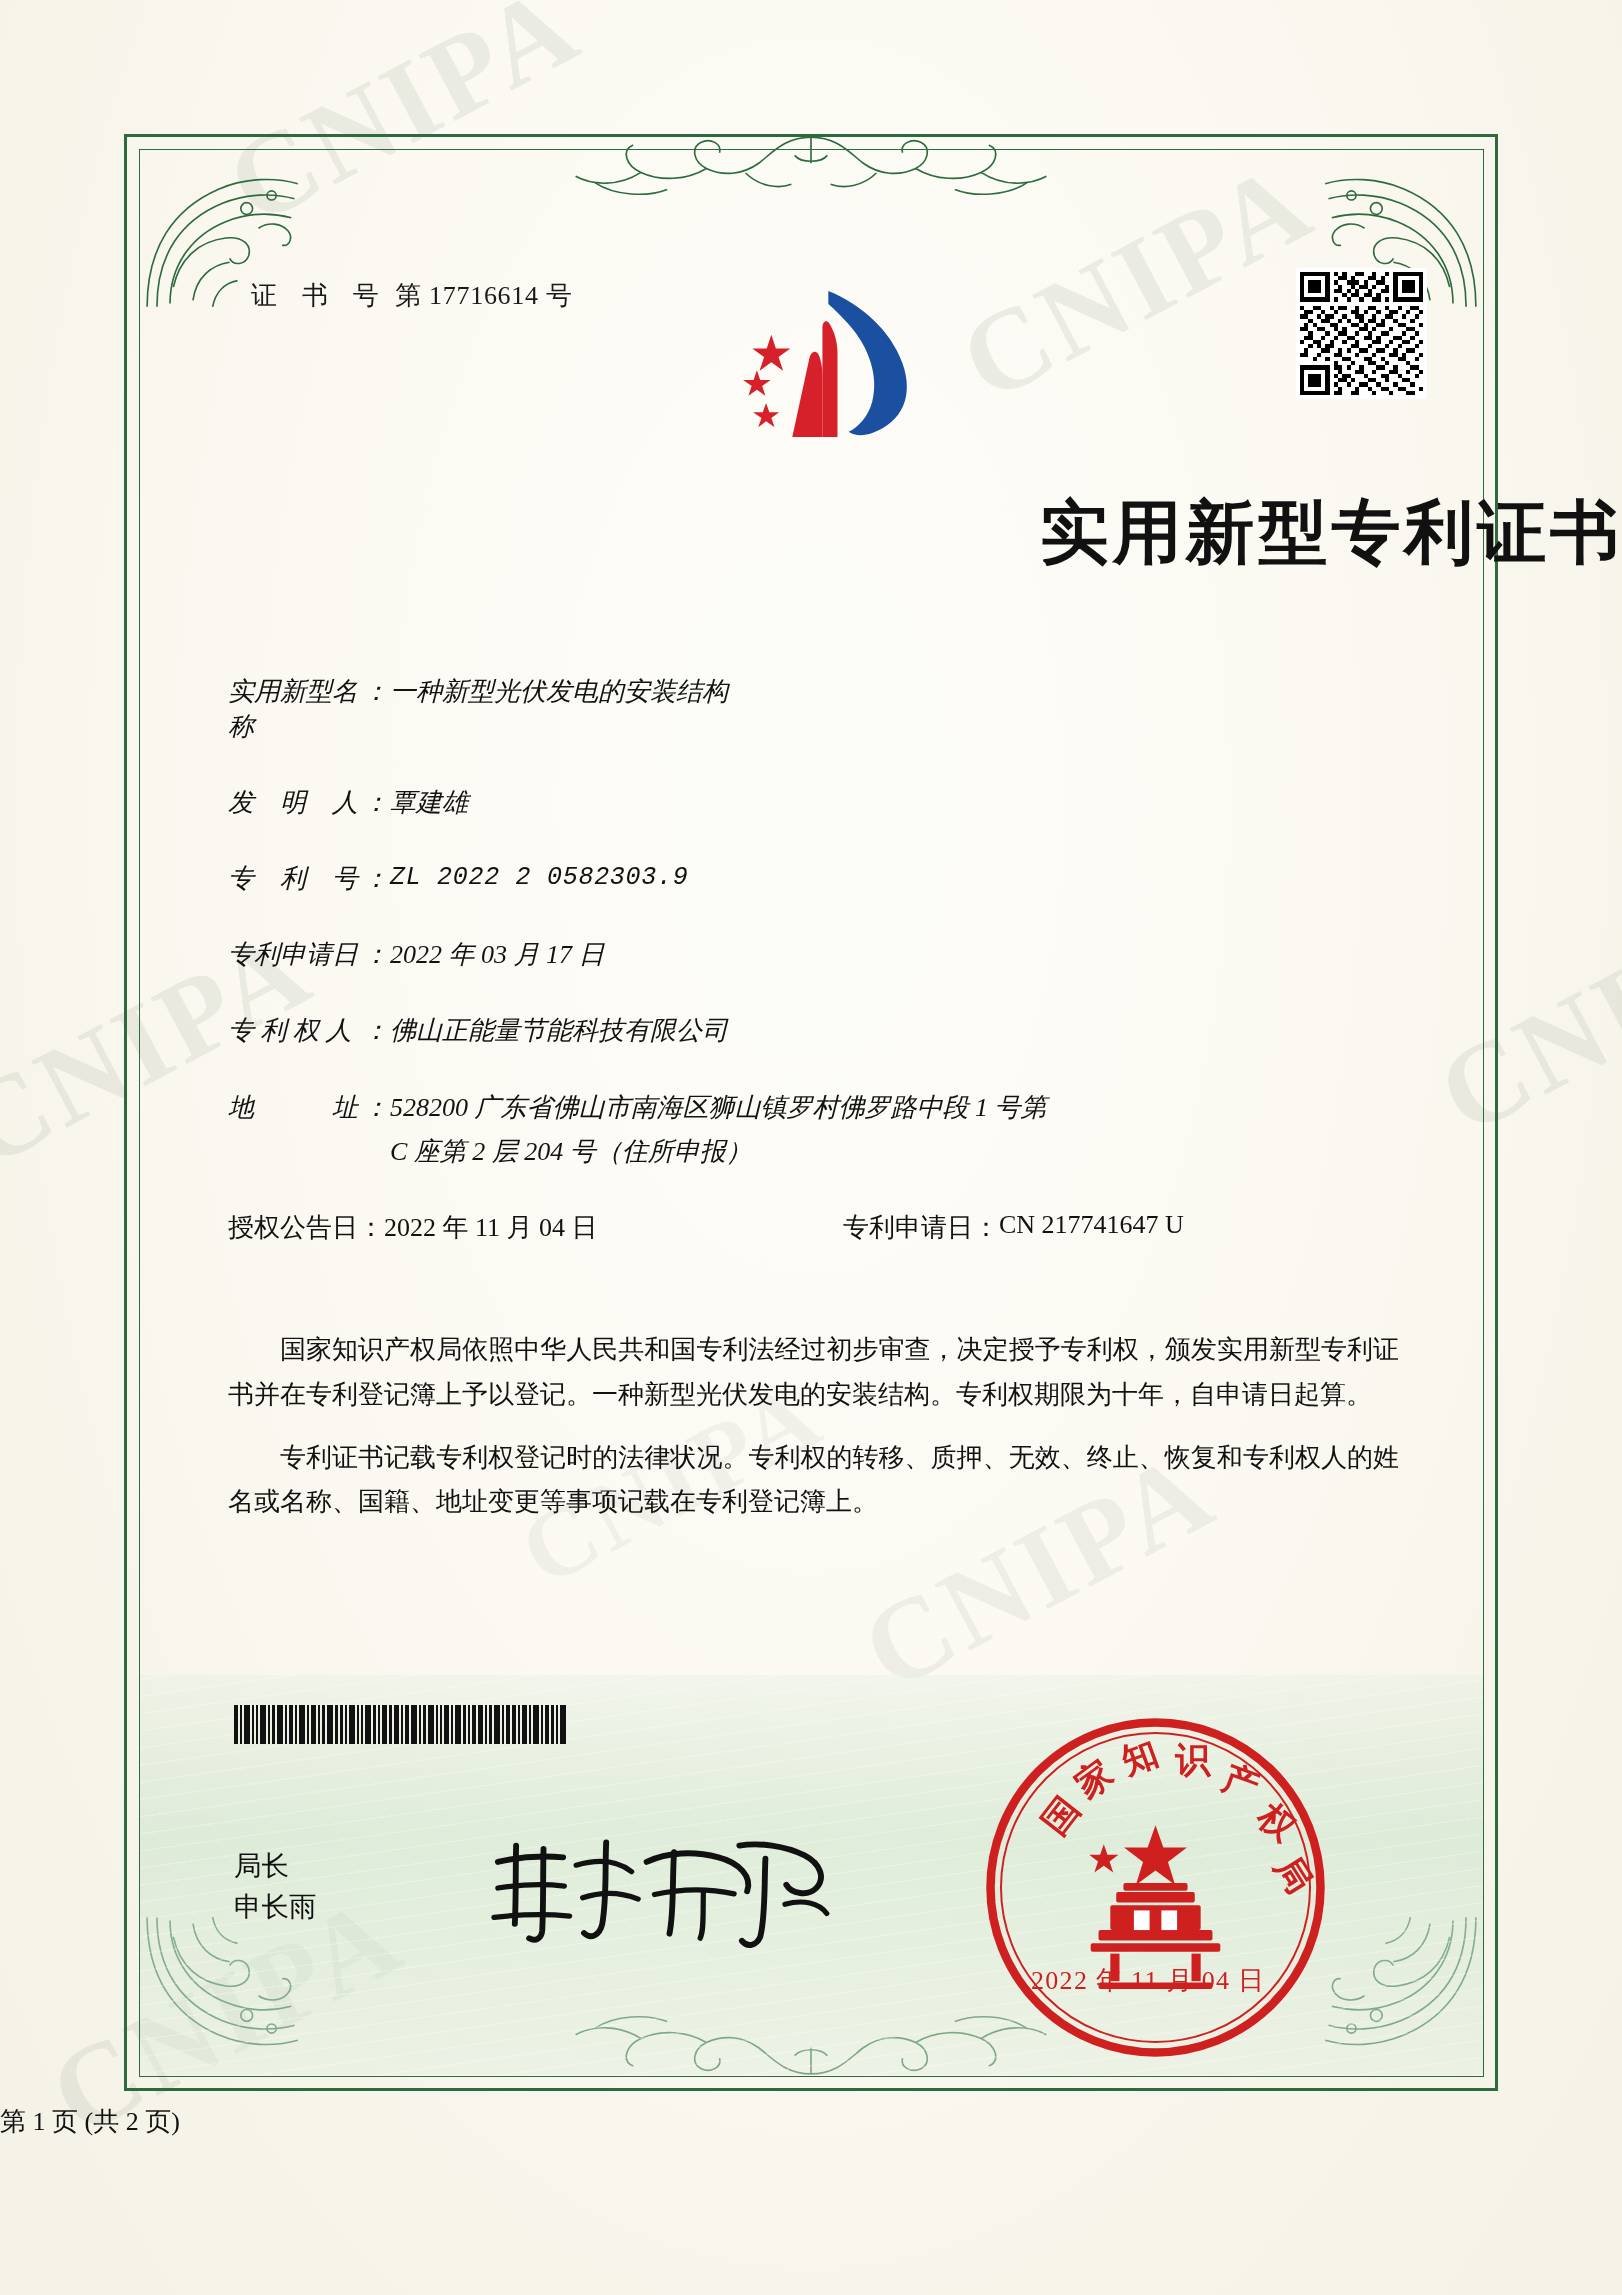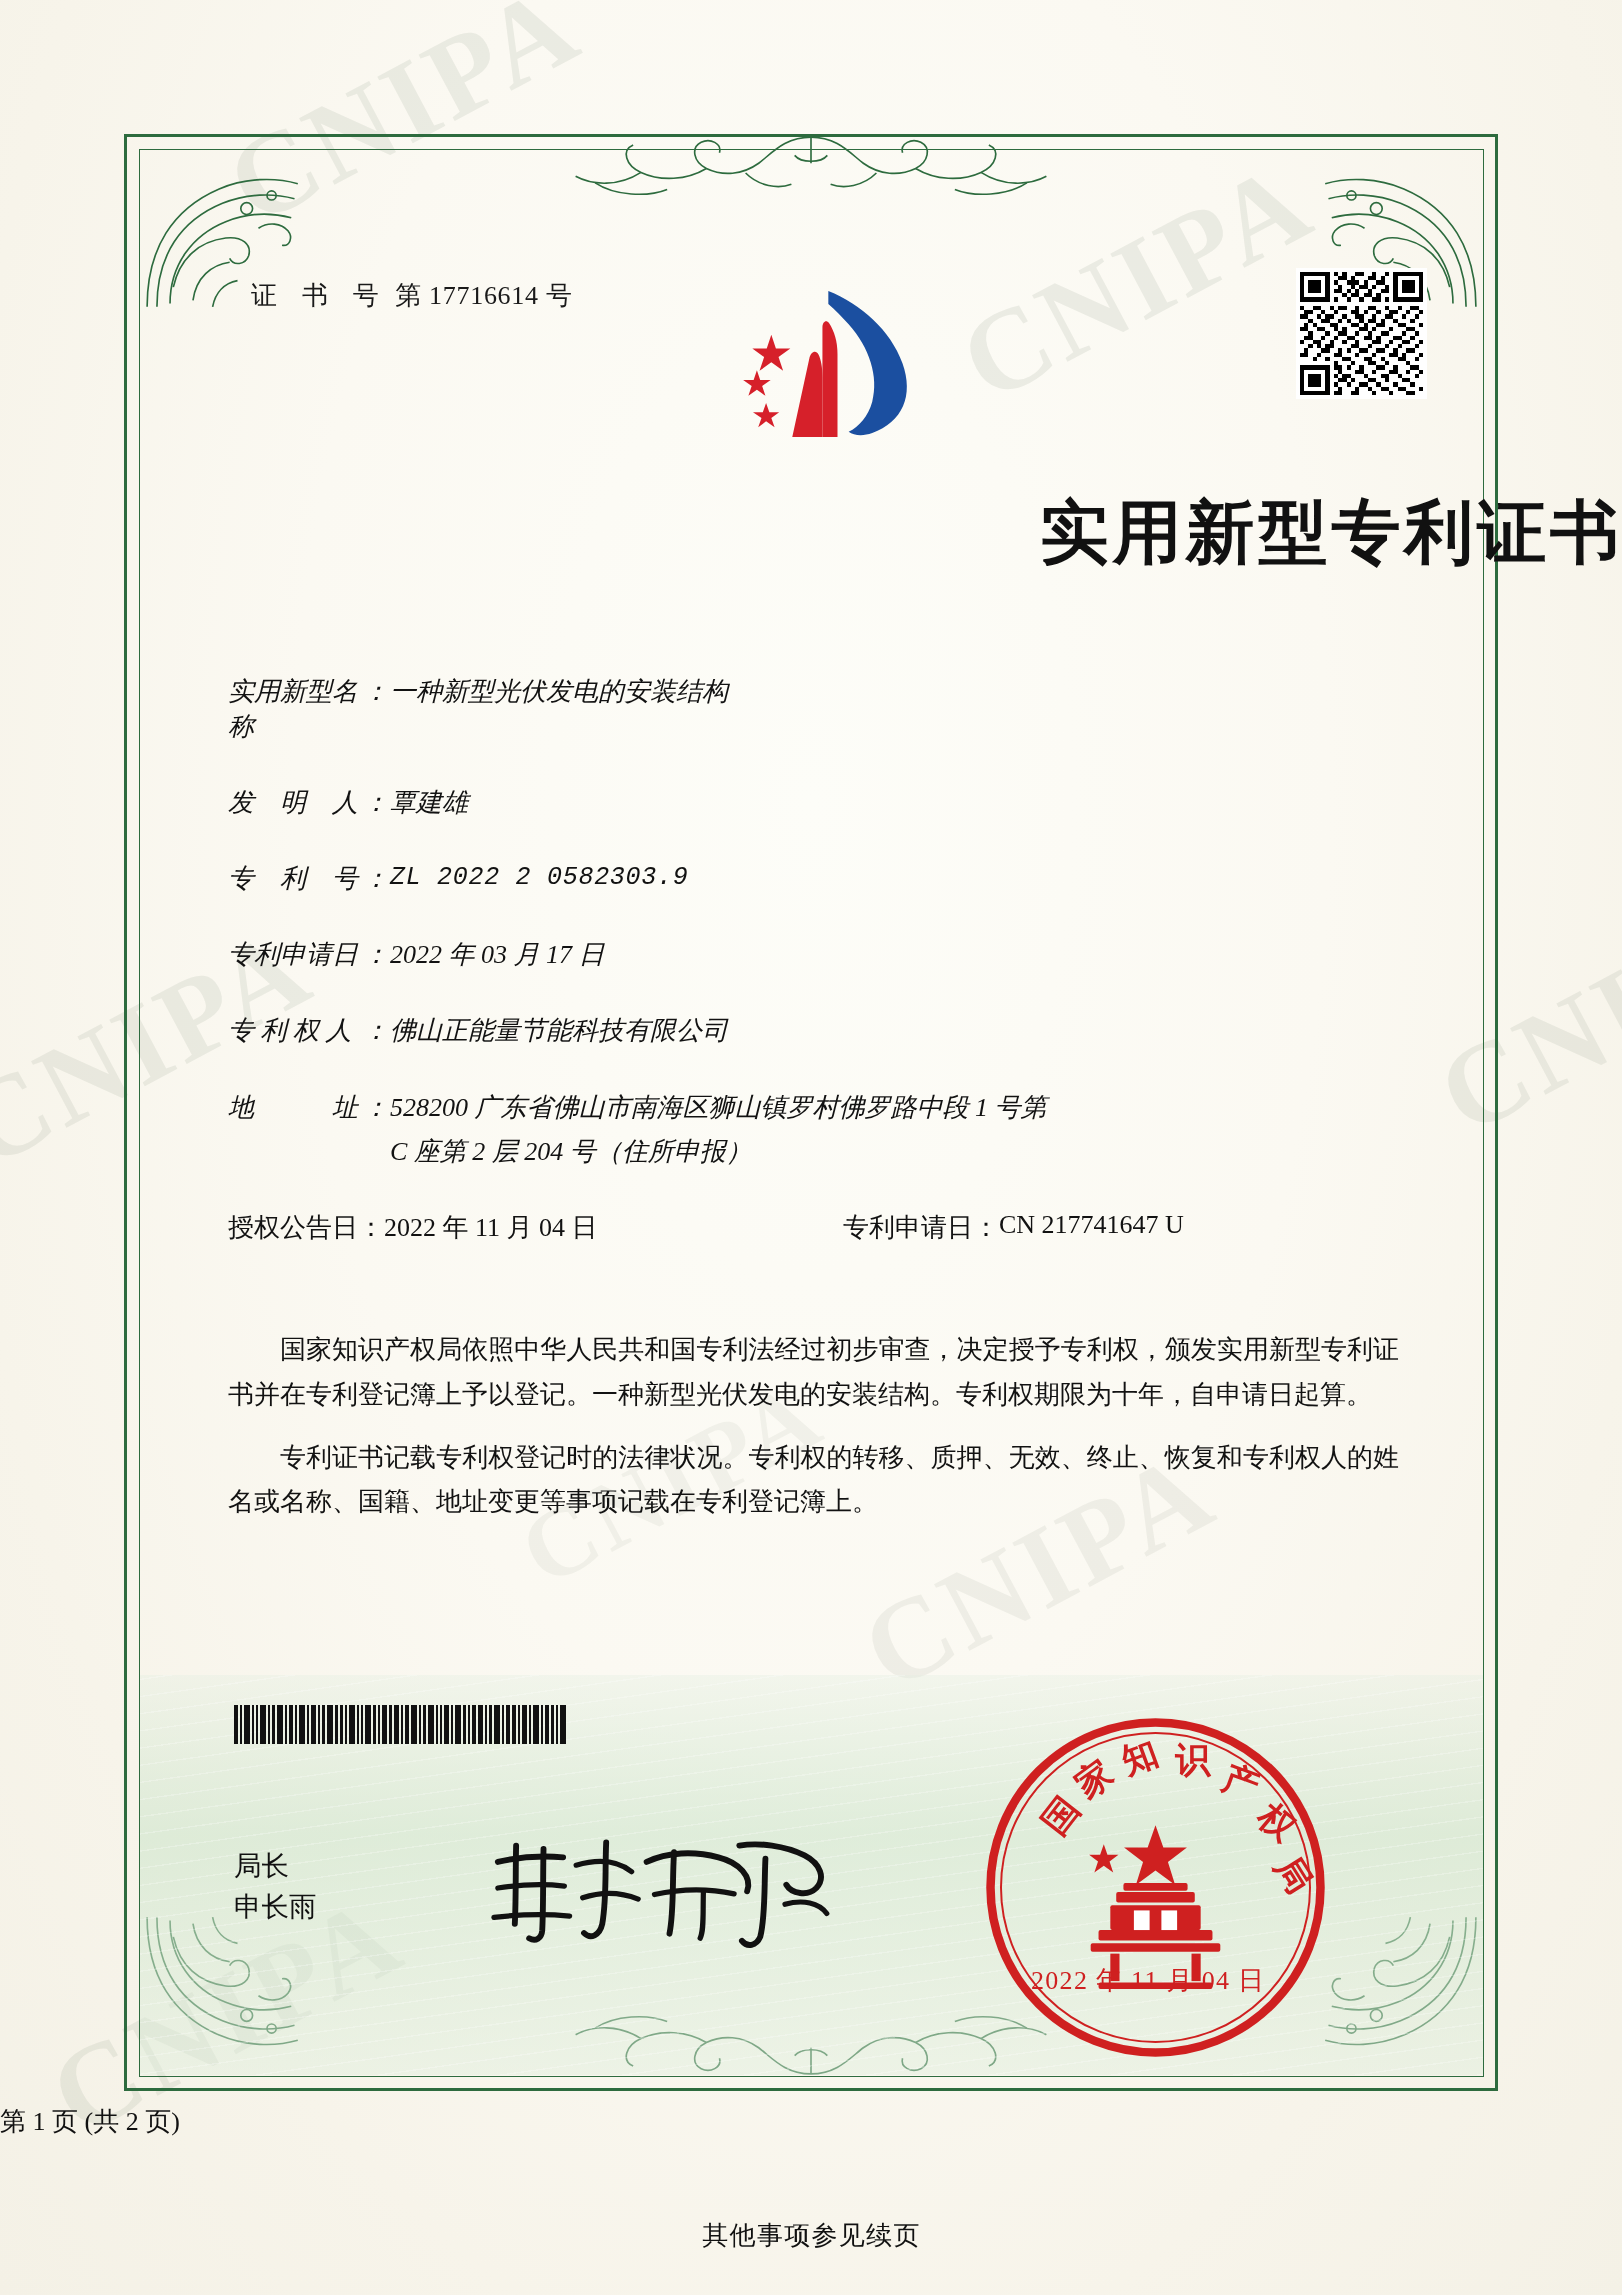--- a/index.html
+++ b/index.html
@@ -750,16 +750,15 @@
       <text transform="translate(222,92) rotate(-20)">知</text>
       <text transform="translate(295,88) rotate(0)">识</text>
       <text transform="translate(364,112) rotate(20)">产</text>
       <text transform="translate(418,162) rotate(40)">权</text>
       <text transform="translate(446,232) rotate(58)">局</text>
     </g>
   </svg>
   <div class="seal-date">2022 年 11 月 04 日</div>
 
   <div class="page-no">第 1 页 (共 2 页)</div>
-  <div class="footer-note">其他事项参见续页</div>
 
 </div>
 
 
 </body></html>

